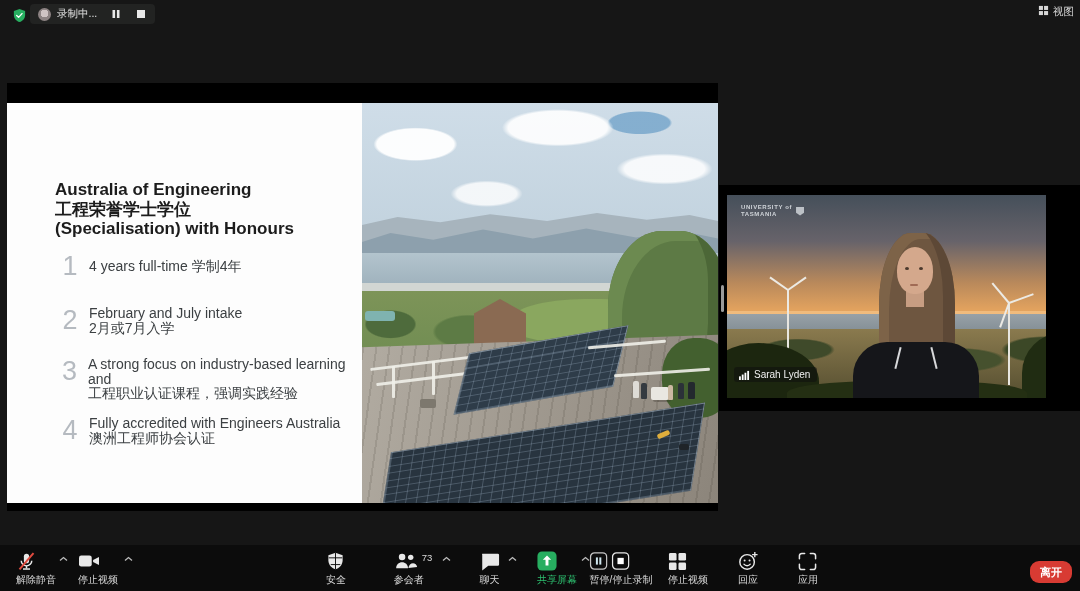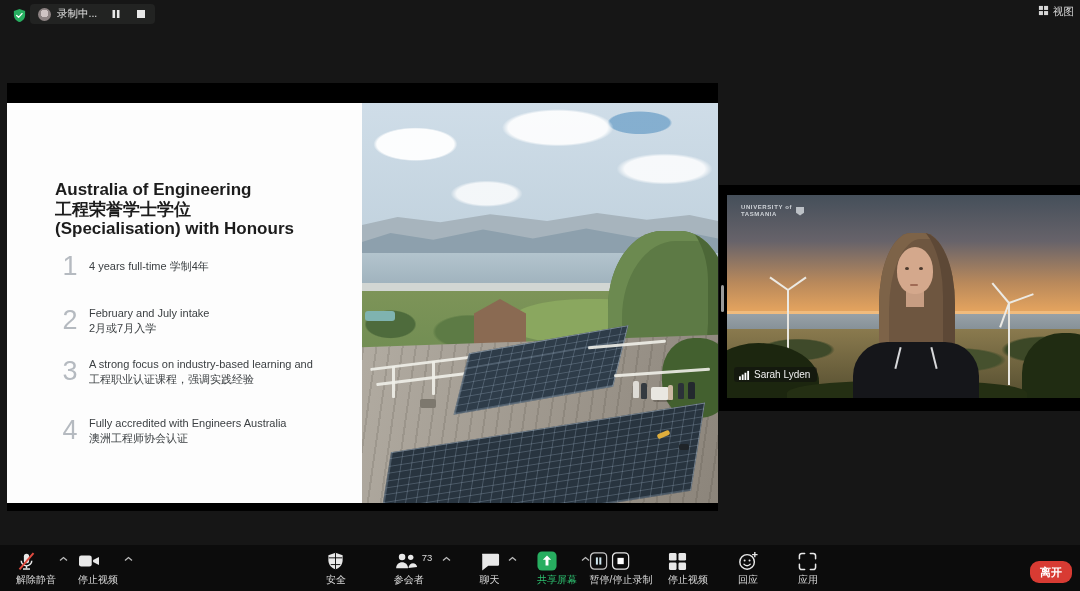--- a/index.html
+++ b/index.html
@@ -20,21 +20,21 @@
               gap:4px; color:#d8d8d8; font-size:10.5px; padding:0 4px; border-radius:3px; }
 
   
   .screen { position:absolute; left:7px; top:83px; width:711px; height:428px; background:#000; }
   .slide  { position:absolute; left:0; top:20px; width:711px; height:400px; background:#fdfdfd; overflow:hidden; }
   .slide-left { position:absolute; left:0; top:0; width:355px; height:400px; background:#fdfdfd; }
   .slide-title { position:absolute; left:48px; top:77px; color:#1c1c1c; font-weight:bold;
                  font-size:17px; line-height:19.5px; }
   .slide-item { position:absolute; left:48px; display:flex; }
   .item-num { width:30px; font-size:27px; line-height:28px; color:#b5bac0; text-align:center; }
-  .item-text { margin-left:4px; font-size:11px; line-height:14.5px; color:#3c4043; }
+  .item-text { margin-left:4px; font-size:14px; line-height:14.5px; color:#3c4043; }
   .it1 { top:149px; } .it1 .item-text { padding-top:7px; }
   .it2 { top:203px; } .it3 { top:254px; } .it4 { top:313px; }
 
   
   .photo { position:absolute; left:355px; top:0; width:356px; height:400px; overflow:hidden; background:#c9d6e0; }
   .ph { position:absolute; }
   .ph-sky { left:0; top:0; width:356px; height:165px;
     background:
       radial-gradient(70px 28px at 15% 25%, rgba(255,255,255,.95) 0 55%, transparent 60%),
       radial-gradient(90px 30px at 55% 15%, rgba(255,255,255,.9) 0 55%, transparent 62%),
@@ -83,21 +83,21 @@
   .r5 { left:226px; top:240px; width:78px; height:3px; transform:rotate(-5deg); }
   .r6 { left:252px; top:268px; width:96px; height:3px; transform:rotate(-4deg); }
   .ph-ac { left:289px; top:284px; width:18px; height:13px; background:#e9e7e1; border-radius:2px;
            box-shadow:2px 2px 0 rgba(60,55,45,.35); }
   .person { position:absolute; border-radius:2px 2px 1px 1px; }
   .ph-yellow { left:295px; top:329px; width:13px; height:5px; background:#dfae3c; transform:rotate(-24deg); border-radius:2px; }
   .ph-bag { left:317px; top:341px; width:10px; height:6px; background:#1f2428; border-radius:2px; }
 
   
   .video-panel { position:absolute; left:719px; top:185px; width:361px; height:226px; background:#000; }
-  .video { position:absolute; left:8px; top:10px; width:353px; height:203px; overflow:hidden; background:#333; }
+  .video { position:absolute; left:8px; top:10px; width:319px; height:203px; overflow:hidden; background:#333; }
   .vx { position:absolute; }
   .v-sky { left:0; top:0; width:353px; height:122px;
     background:linear-gradient(#454f5a 0%, #67636a 38%, #b9895b 72%, #eda95f 100%); }
   .v-glow { left:0; top:116px; width:353px; height:4px; background:#f2c184; opacity:.8; }
   .v-sea { left:0; top:119px; width:353px; height:17px; background:linear-gradient(#98a1a7,#848f96); }
   .v-land { left:0; top:134px; width:353px; height:69px;
     background:
       radial-gradient(60px 18px at 20% 30%, #3f4a2a 0 55%, transparent 62%),
       radial-gradient(80px 20px at 65% 45%, #46512e 0 55%, transparent 62%),
       radial-gradient(70px 22px at 90% 30%, #3c4827 0 55%, transparent 62%),

